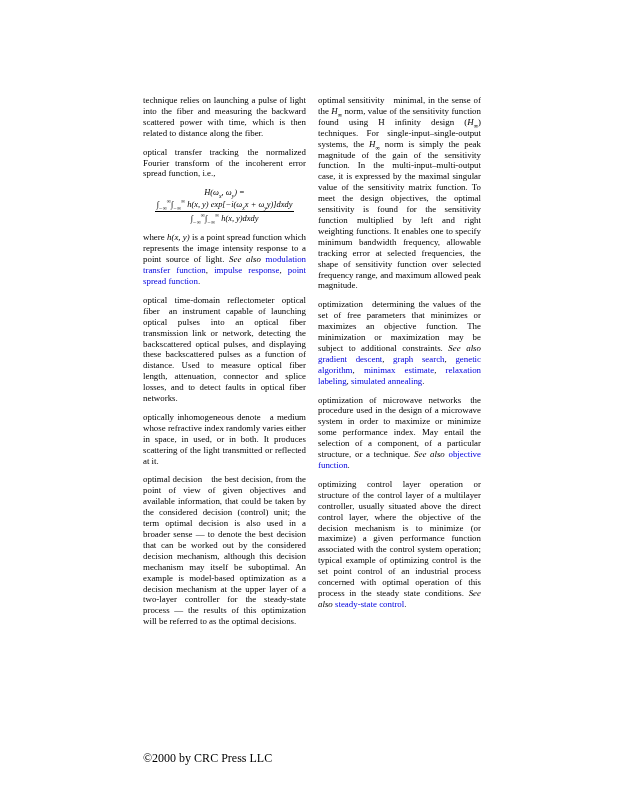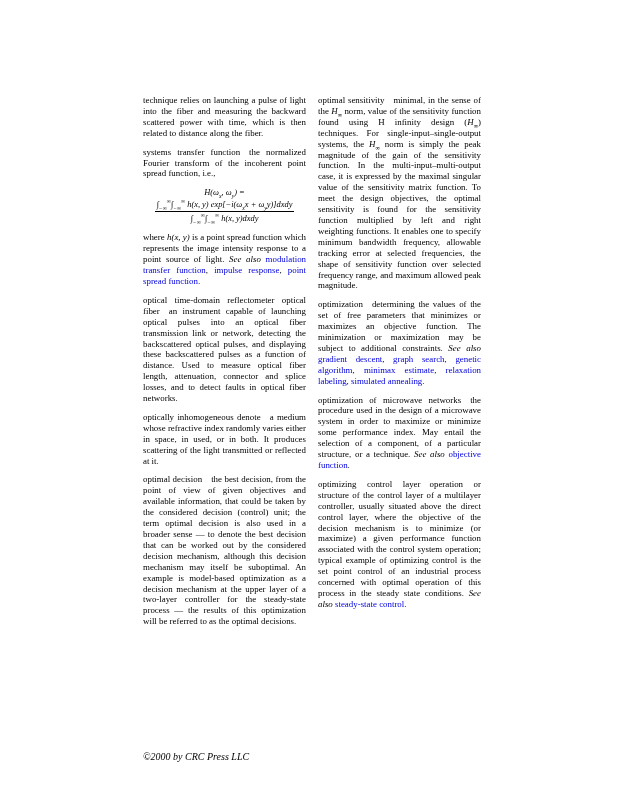--- a/index.html
+++ b/index.html
@@ -43,33 +43,32 @@
     line-height: 11px;
     margin: 2px 0 8px 0;
   }
   .f-line { margin-bottom: 1px; }
   .frac { display: inline-block; vertical-align: middle; }
   .num { border-bottom: 1px solid #000; padding: 0 2px 1px 2px; }
   .den { padding-top: 1px; }
   .footer {
     position: absolute;
     left: 143px; top: 751px;
-    font-size: 10px;
+    font-size: 12px;
     color: #000000;
-    font-style: italic;
   }
 </style>
 </head>
 <body>
 
 <div class="page">
   <div class="content">
     <div class="col">
         <p class="para"><span class="seg-n">technique relies on launching a pulse of light into the fiber and measuring the backward scattered power with time, which is then related to distance along the fiber.</span></p>
-        <p class="para"><b class="term">systems transfer function</b><span class="termgap"></span><span class="seg-n">the normalized Fourier transform of the incoherent point spread function, i.e.,</span></p>
+        <p class="para"><b class="term">optical transfer tracking</b><span class="termgap"></span><span class="seg-n">the normalized Fourier transform of the incoherent error spread function, i.e.,</span></p>
         <div class="formula"><div class="f-line">H(ω<sub>x</sub>, ω<sub>y</sub>) =</div><div class="frac"><div class="num">∫<sub>−∞</sub><sup>∞</sup>∫<sub>−∞</sub><sup>∞</sup> h(x, y) exp[−i(ω<sub>x</sub>x + ω<sub>y</sub>y)]dxdy</div><div class="den">∫<sub>−∞</sub><sup>∞</sup>∫<sub>−∞</sub><sup>∞</sup> h(x, y)dxdy</div></div></div>
         <p class="para"><span class="seg-n">where </span><span class="seg-i">h(x, y)</span><span class="seg-n"> is a point spread function which represents the image intensity response to a point source of light. </span><span class="seg-i">See also</span><span class="seg-n"> </span><span class="seg-link">modulation transfer function</span><span class="seg-n">, </span><span class="seg-link">impulse response</span><span class="seg-n">, </span><span class="seg-link">point spread function</span><span class="seg-n">.</span></p>
         <p class="para"><b class="term">optical time-domain reflectometer optical fiber</b><span class="termgap"></span><span class="seg-n">an instrument capable of launching optical pulses into an optical fiber transmission link or network, detecting the backscattered optical pulses, and displaying these backscattered pulses as a function of distance. Used to measure optical fiber length, attenuation, connector and splice losses, and to detect faults in optical fiber networks.</span></p>
         <p class="para"><b class="term">optically inhomogeneous denote</b><span class="termgap"></span><span class="seg-n">a medium whose refractive index randomly varies either in space, in used, or in both. It produces scattering of the light transmitted or reflected at it.</span></p>
         <p class="para"><b class="term">optimal decision</b><span class="termgap"></span><span class="seg-n">the best decision, from the point of view of given objectives and available information, that could be taken by the considered decision (control) unit; the term optimal decision is also used in a broader sense — to denote the best decision that can be worked out by the considered decision mechanism, although this decision mechanism may itself be suboptimal. An example is model-based optimization as a decision mechanism at the upper layer of a two-layer controller for the steady-state process — the results of this optimization will be referred to as the optimal decisions.</span></p>
       </div>
     <div class="col">
         <p class="para"><b class="term">optimal sensitivity</b><span class="termgap"></span><span class="seg-n">minimal, in the sense of the </span><span class="seg-i">H<sub>∞</sub></span><span class="seg-n"> norm, value of the sensitivity function found using H infinity design (</span><span class="seg-i">H<sub>∞</sub></span><span class="seg-n">) techniques.  For single-input–single-output systems, the </span><span class="seg-i">H<sub>∞</sub></span><span class="seg-n"> norm is simply the peak magnitude of the gain of the sensitivity function. In the multi-input–multi-output case, it is expressed by the maximal singular value of the sensitivity matrix function.  To meet the design objectives, the optimal sensitivity is found for the sensitivity function multiplied by left and right weighting functions. It enables one to specify minimum bandwidth frequency, allowable tracking error at selected frequencies, the shape of sensitivity function over selected frequency range, and maximum allowed peak magnitude.</span></p>
         <p class="para"><b class="term">optimization</b><span class="termgap"></span><span class="seg-n">determining the values of the set of free parameters that minimizes or maximizes an objective function.  The minimization or maximization may be subject to additional constraints. </span><span class="seg-i">See also</span><span class="seg-n"> </span><span class="seg-link">gradient descent</span><span class="seg-n">, </span><span class="seg-link">graph search</span><span class="seg-n">, </span><span class="seg-link">genetic algorithm</span><span class="seg-n">, </span><span class="seg-link">minimax estimate</span><span class="seg-n">, </span><span class="seg-link">relaxation labeling</span><span class="seg-n">, </span><span class="seg-link">simulated annealing</span><span class="seg-n">.</span></p>
         <p class="para"><b class="term">optimization of microwave networks</b><span class="termgap"></span><span class="seg-n">the procedure used in the design of a microwave system in order to maximize or minimize some performance index.  May entail the selection of a component, of a particular structure, or a technique. </span><span class="seg-i">See also</span><span class="seg-n"> </span><span class="seg-link">objective function</span><span class="seg-n">.</span></p>

